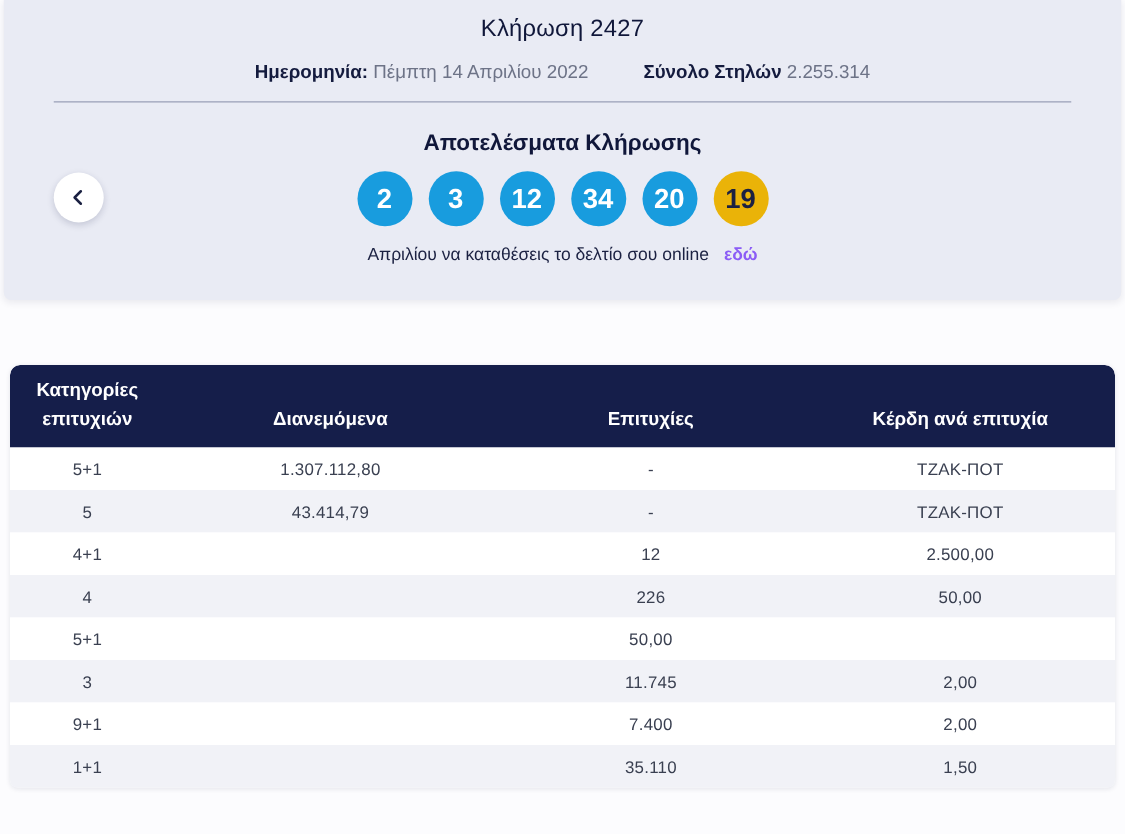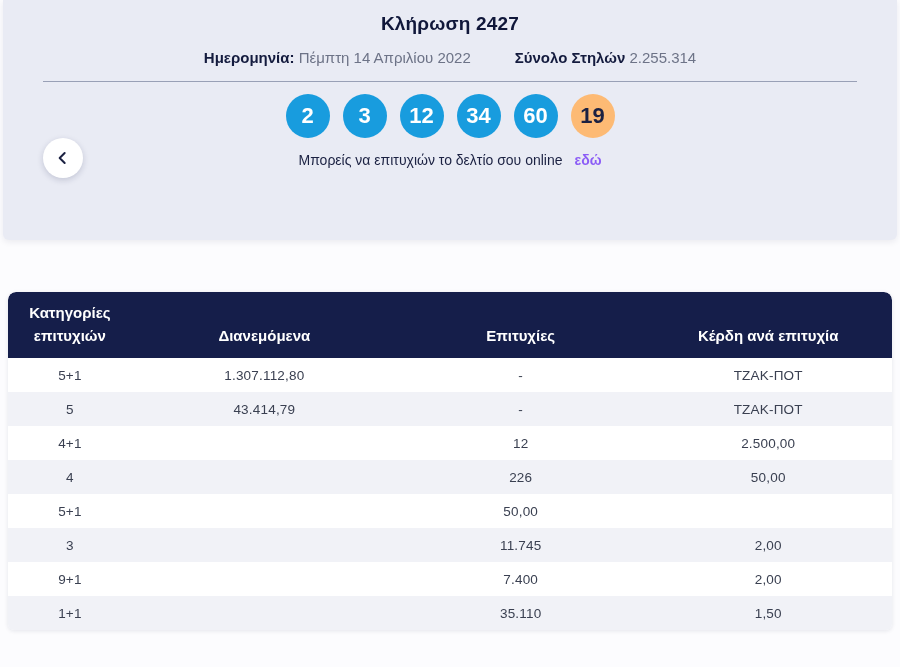--- a/index.html
+++ b/index.html
@@ -18,21 +18,21 @@
     margin: 0 3px;
     height: 240px;
     background: #e9ebf4;
     border-radius: 0 0 6px 6px;
     box-shadow: 0 2px 6px rgba(20, 28, 70, 0.08);
     padding-top: 13px;
     text-align: center;
   }
   .draw-title {
     font-size: 19px;
-    font-weight: bold;
+    font-weight: normal;
     color: #10173a;
     letter-spacing: 0.2px;
   }
   .meta-row {
     margin-top: 14px;
     display: flex;
     justify-content: center;
     gap: 44px;
     font-size: 15px;
   }
@@ -71,21 +71,21 @@
   .ball {
     width: 44px; height: 44px;
     border-radius: 50%;
     display: flex;
     align-items: center;
     justify-content: center;
     font-size: 22px;
     font-weight: bold;
   }
   .ball.blue { background: #189cde; color: #ffffff; }
-  .ball.bonus { background: #fdba74; color: #1b2142; }
+  .ball.bonus { background: #eab308; color: #1b2142; }
   .online-text {
     margin-top: 14px;
     font-size: 14px;
     color: #1b2142;
   }
   .online-link {
     font-weight: bold;
     color: #8b5cf6;
     text-decoration: none;
     cursor: pointer;
@@ -149,31 +149,32 @@
   </div>
 
   <hr class="divider">
 
   <button class="back-btn">
     <svg width="20" height="20" viewBox="0 0 24 24">
       <polyline points="14,6 8,12 14,18" fill="none" stroke="#1b2142" stroke-width="2.4" stroke-linecap="round" stroke-linejoin="round"></polyline>
     </svg>
   </button>
 
+  <h2 class="results-title">Αποτελέσματα Κλήρωσης</h2>
 
   <div class="balls">
       <div class="ball blue">2</div>
       <div class="ball blue">3</div>
       <div class="ball blue">12</div>
       <div class="ball blue">34</div>
-      <div class="ball blue">60</div>
+      <div class="ball blue">20</div>
       <div class="ball bonus">19</div>
     </div>
 
-  <p class="online-text"><span>Μπορείς να επιτυχιών το δελτίο σου online</span><a class="online-link">εδώ</a></p>
+  <p class="online-text"><span>Απριλίου να καταθέσεις το δελτίο σου online</span><a class="online-link">εδώ</a></p>
 </div>
 
 <div class="prize-table">
   <div class="thead">
     <div class="th categories">Κατηγορίες επιτυχιών</div>
     <div class="th">Διανεμόμενα</div>
     <div class="th">Επιτυχίες</div>
     <div class="th">Κέρδη ανά επιτυχία</div>
   </div>
   <div class="tbody">

